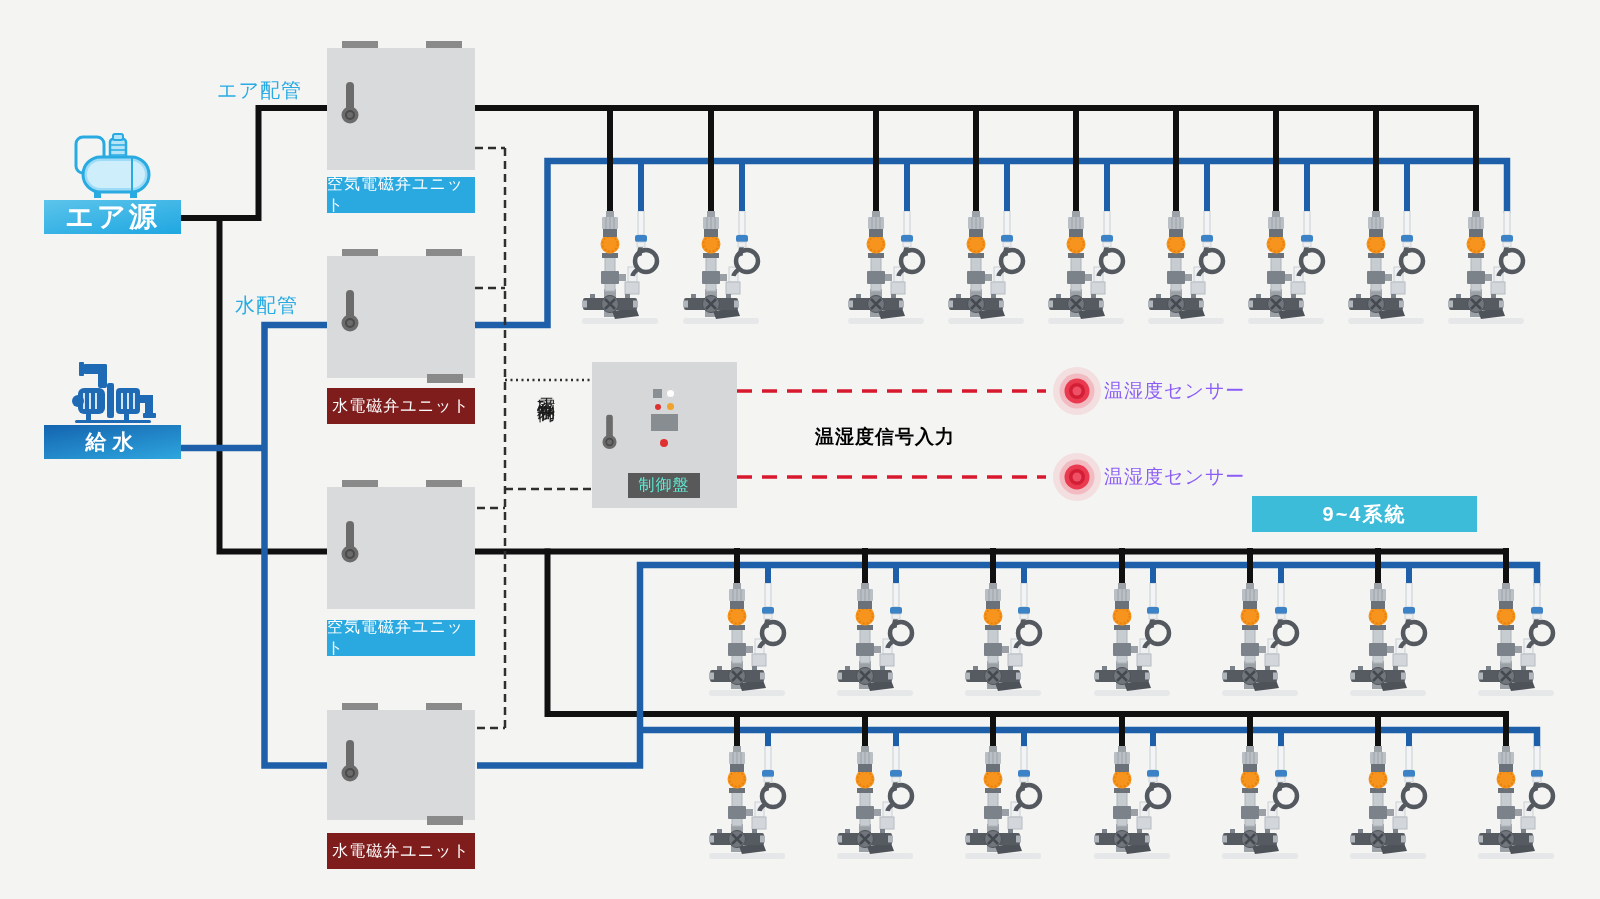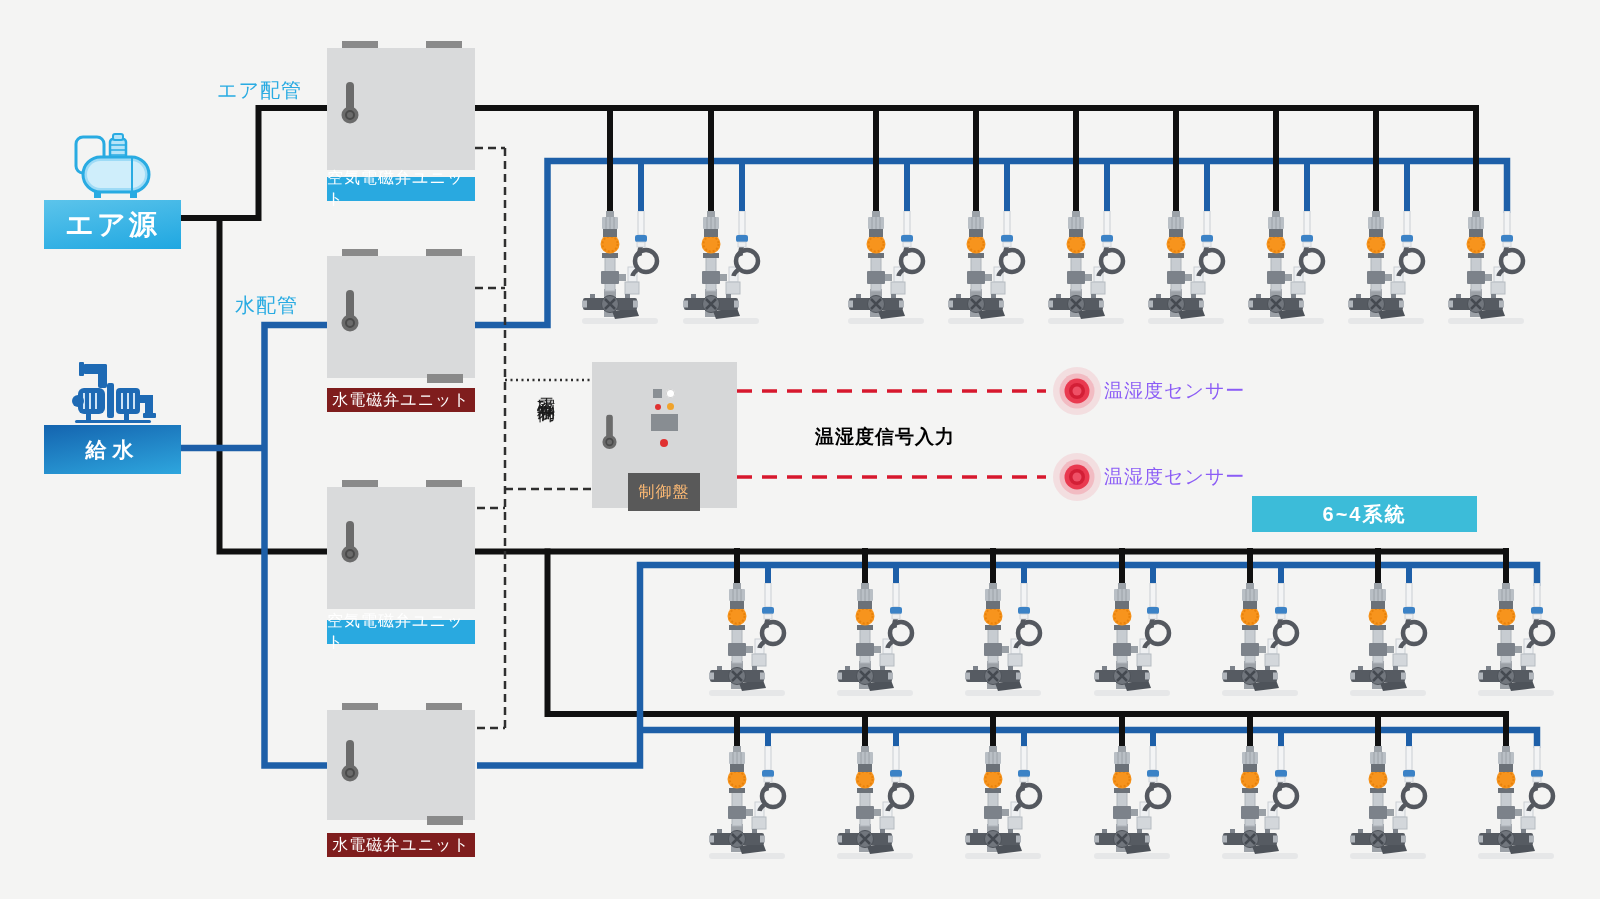--- a/index.html
+++ b/index.html
@@ -1,49 +1,49 @@
 <!DOCTYPE html>
 <html><head>
 <meta charset="utf-8">
 <style>
   html,body{margin:0;padding:0;}
   body{font-family:"Liberation Sans","DejaVu Sans",sans-serif;}
   .stage{position:relative;width:1600px;height:899px;background:#f4f4f3;overflow:hidden;}
   #pipes{position:absolute;left:0;top:0;width:1600px;height:899px;}
 
   
-  .src-box{position:absolute;width:137px;height:49px;display:flex;align-items:center;justify-content:center;
+  .src-box{position:absolute;width:137px;height:34px;display:flex;align-items:center;justify-content:center;
            color:#fff;font-weight:bold;}
   .src-air{left:44px;top:200px;background:linear-gradient(170deg,#5cc4eb,#1fa7e1);font-size:28px;letter-spacing:3px;}
   .src-water{left:44px;top:425px;background:linear-gradient(170deg,#1464af,#2ea6de);font-size:21px;letter-spacing:6px;}
 
   
   .pipe-label{position:absolute;color:#29abe2;font-size:20px;letter-spacing:1px;}
 
   
   .unit-box{position:absolute;left:327px;width:148px;background:#d9dadb;}
   .unit-box .tab{position:absolute;width:36px;height:7px;background:#8a8a8a;top:-7px;}
   .unit-box .t-left{left:15px;} .unit-box .t-right{left:99px;}
   .unit-box .t-bottom{top:auto;bottom:-5px;left:100px;height:9px;}
   .unit-box .thermo-wrap{position:absolute;left:14px;top:34px;width:18px;height:42px;}
-  .unit-label{position:absolute;left:327px;width:148px;height:24px;display:flex;align-items:center;justify-content:center;
+  .unit-label{position:absolute;left:327px;width:148px;height:36px;display:flex;align-items:center;justify-content:center;
               color:#fff;font-size:16px;letter-spacing:1px;}
   .unit-label.air{background:#29a9e0;}
   .unit-label.water{background:#7f1d1d;}
 
   
   .panel{position:absolute;left:592px;top:362px;width:145px;height:146px;background:#d6d7d8;}
   .panel .thermo-wrap{position:absolute;left:10px;top:52px;width:15px;height:36px;}
   .panel .ind-square{position:absolute;left:61px;top:27px;width:9px;height:9px;background:#8a8f94;}
   .panel .ind-circle{position:absolute;left:74px;top:27px;width:9px;height:9px;border-radius:50%;background:#fff;box-shadow:0 0 0 1px #d0d0d0 inset;}
   .panel .ind-red{position:absolute;left:63px;top:42px;width:6px;height:6px;border-radius:50%;background:#e03131;}
   .panel .ind-orange{position:absolute;left:75px;top:41px;width:7px;height:7px;border-radius:50%;background:#f0a32c;}
   .panel .ind-display{position:absolute;left:59px;top:52px;width:27px;height:17px;background:#888d92;}
   .panel .ind-red2{position:absolute;left:68px;top:77px;width:8px;height:8px;border-radius:50%;background:#e03131;}
-  .panel-label{position:absolute;left:628px;top:473px;width:72px;height:38px;background:#595959;color:#fdba74;
+  .panel-label{position:absolute;left:628px;top:473px;width:72px;height:25px;background:#595959;color:#5eead4;
                font-size:16px;display:flex;align-items:center;justify-content:center;letter-spacing:1px;}
   .v-text{position:absolute;left:534px;top:383px;writing-mode:vertical-rl;text-orientation:upright;
           font-size:18px;color:#1b1b1b;letter-spacing:2px;font-weight:500;}
 
   
   .signal-label{position:absolute;left:790px;top:424px;width:190px;text-align:center;color:#000000;
                 font-size:19px;font-weight:bold;letter-spacing:1px;}
   .sensor-label{position:absolute;left:1104px;width:160px;height:24px;color:#8b5cf6;font-size:19px;
                 letter-spacing:1px;display:flex;align-items:center;}
 
@@ -311,15 +311,15 @@
     <span class="ind-orange"></span>
     <span class="ind-display"></span>
     <span class="ind-red2"></span>
   </div>
   <div class="panel-label">制御盤</div>
 
   <div class="signal-label">温湿度信号入力</div>
   <div class="sensor-label" style="top:379px;">温湿度センサー</div>
   <div class="sensor-label" style="top:465px;">温湿度センサー</div>
 
-  <div class="banner banner-2">6~4系統</div>
+  <div class="banner banner-2">9~4系統</div>
 
 </div>
 
 </body></html>

